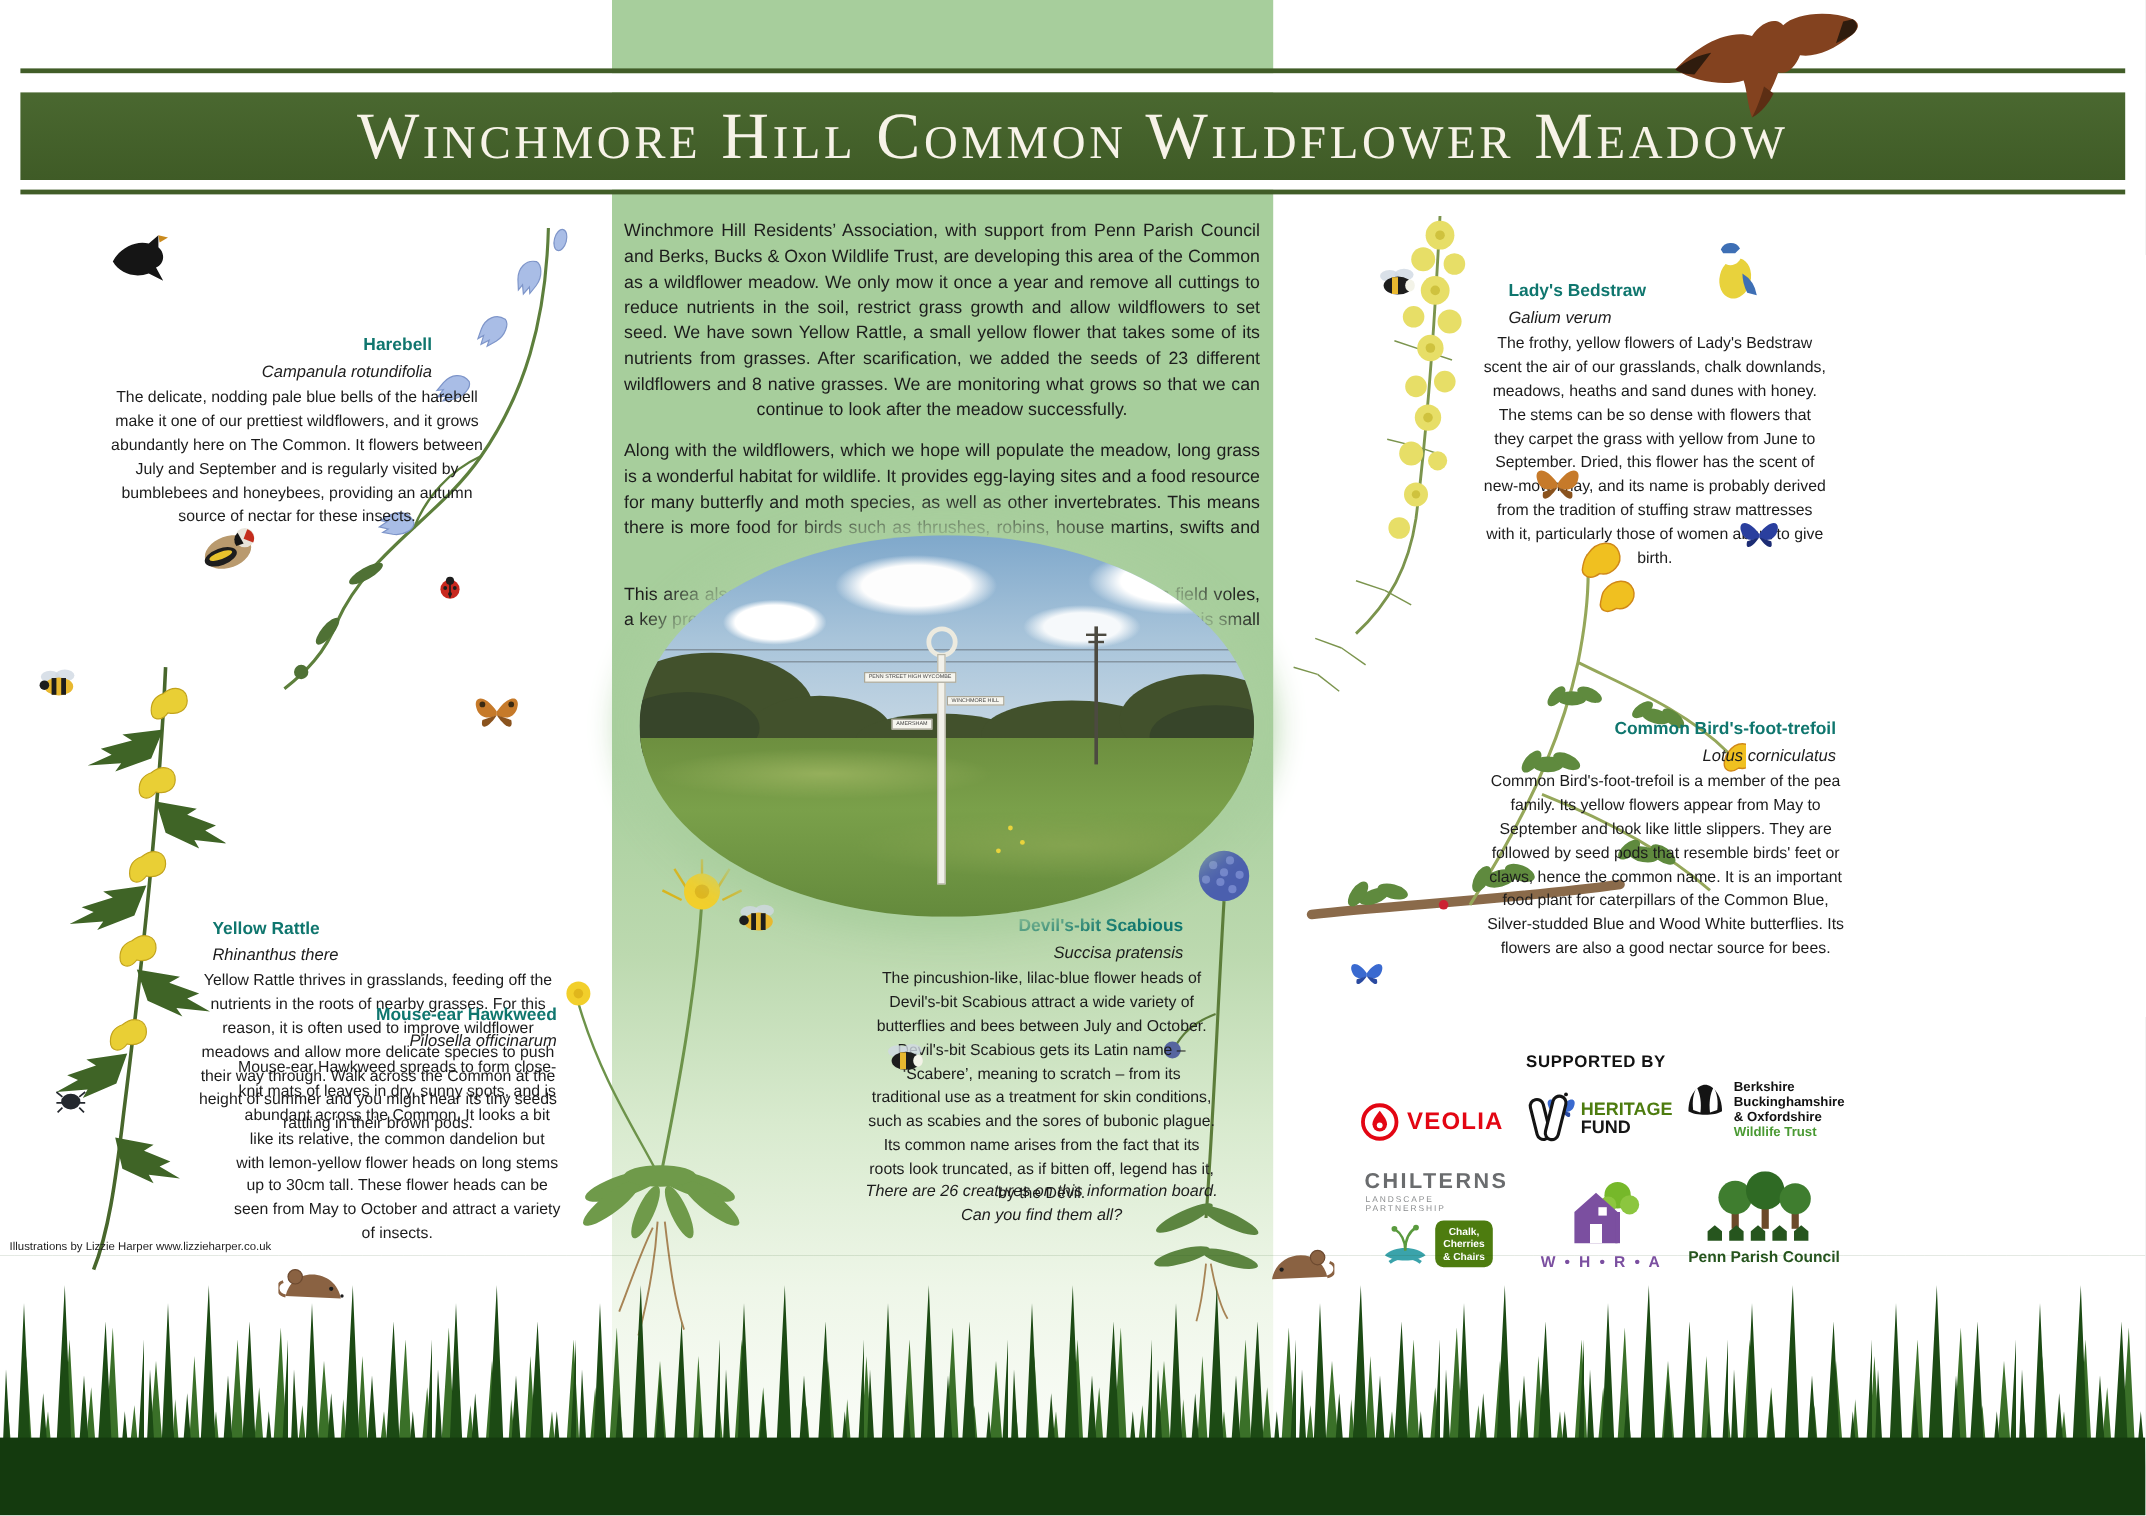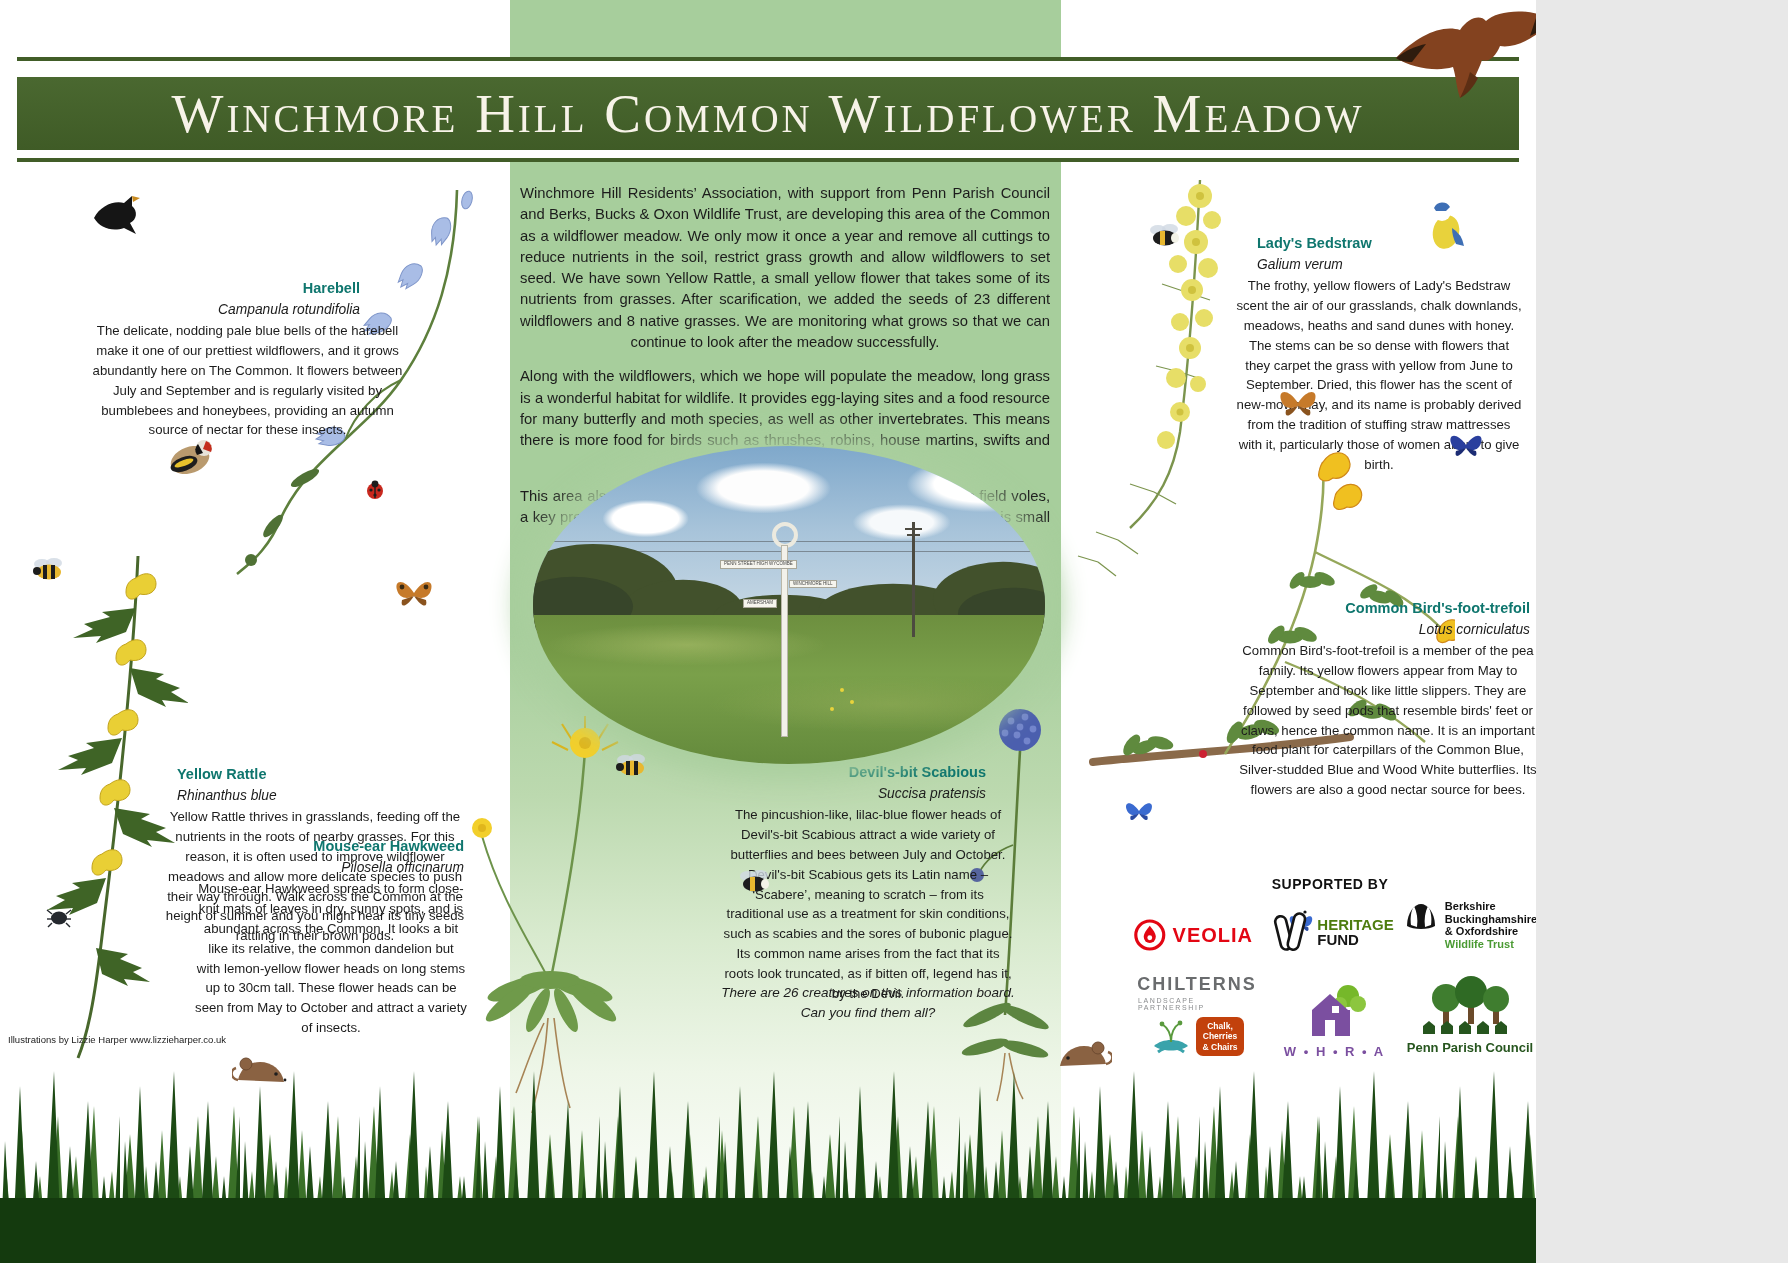--- a/index.html
+++ b/index.html
@@ -1,16 +1,16 @@
 <!DOCTYPE html>
 <html><head>
 <meta charset="utf-8">
 <style>
   html,body{margin:0;padding:0;background:#e8e8e8;}
-  .board{position:relative;width:1536px;height:1263px;background:#ffffff;overflow:hidden;
+  .board{position:relative;width:1788px;height:1263px;background:#ffffff;overflow:hidden;
          font-family:"Liberation Sans",sans-serif;color:#1c1c1c;}
   .abs{position:absolute;}
 
   
   .center-column{left:510px;top:0;width:551px;height:1263px;
     background:linear-gradient(180deg,#a7ce9c 0%,#a7ce9c 50%,#bcd9af 63%,#d8eace 74%,#eef6e8 85%,#fbfdf9 96%);}
 
   
   .band-white{left:0;right:0;background:#ffffff;}
   .bw-1{top:61px;height:16px;} .bw-2{top:150px;height:8px;}
@@ -82,21 +82,21 @@
   .heritage{left:1270px;top:896px;width:125px;height:72px;}
   .heritage .htxt{line-height:1.02;font-weight:bold;font-size:15px;}
   .heritage .h1{color:#4d7c0f;} .heritage .h2{color:#151515;}
   .wtrust{left:1400px;top:900px;width:140px;height:70px;align-items:flex-start;}
   .wtrust .wtxt{font-weight:bold;font-size:11px;line-height:1.15;color:#111;}
   .wtrust .wsub{color:#4a9a33;}
   .chilterns{left:1138px;top:963px;width:118px;height:105px;flex-direction:column;gap:2px;}
   .chl-big{color:#6a6c6e;font-weight:bold;font-size:18px;letter-spacing:2px;}
   .chl-sub{color:#8a8c8e;font-size:7px;letter-spacing:1.6px;}
   .chl-row{display:flex;align-items:center;gap:4px;margin-top:3px;}
-  .ccc-badge{background:#c2410c;color:#fff;border-radius:7px;padding:4px 7px;font-size:8.5px;font-weight:bold;line-height:1.2;text-align:center;}
+  .ccc-badge{background:#4d7c0f;color:#fff;border-radius:7px;padding:4px 7px;font-size:8.5px;font-weight:bold;line-height:1.2;text-align:center;}
   .whra{left:1282px;top:972px;width:105px;height:95px;flex-direction:column;gap:2px;}
   .whra .wl{color:#7b4fa0;font-weight:bold;font-size:13px;letter-spacing:2px;}
   .pennpc{left:1402px;top:965px;width:136px;height:100px;flex-direction:column;gap:2px;}
   .pennpc .pl{color:#26551e;font-weight:bold;font-size:13px;}
 
   
   .grass-strip{left:0;top:1046px;width:1788px;height:217px;}
 </style>
 </head>
 <body>
@@ -315,21 +315,21 @@
 
   
   <div class="abs species sp-harebell">
     <div class="sp-name">Harebell</div>
     <div class="sp-latin">Campanula rotundifolia</div>
     <div class="sp-desc">The delicate, nodding pale blue bells of the harebell make it one of our prettiest wildflowers, and it grows abundantly here on The Common. It flowers between July and September and is regularly visited by bumblebees and honeybees, providing an autumn source of nectar for these insects.</div>
   </div>
 
   <div class="abs species sp-yellowrattle">
     <div class="sp-name">Yellow Rattle</div>
-    <div class="sp-latin">Rhinanthus blue</div>
+    <div class="sp-latin">Rhinanthus there</div>
     <div class="sp-desc">Yellow Rattle thrives in grasslands, feeding off the nutrients in the roots of nearby grasses. For this reason, it is often used to improve wildflower meadows and allow more delicate species to push their way through. Walk across the Common at the height of summer and you might hear its tiny seeds rattling in their brown pods.</div>
   </div>
 
   <div class="abs species sp-hawkweed">
     <div class="sp-name">Mouse-ear Hawkweed</div>
     <div class="sp-latin">Pilosella officinarum</div>
     <div class="sp-desc">Mouse-ear Hawkweed spreads to form close-knit mats of leaves in dry, sunny spots, and is abundant across the Common. It looks a bit like its relative, the common dandelion but with lemon-yellow flower heads on long stems up to 30cm tall. These flower heads can be seen from May to October and attract a variety of insects.</div>
   </div>
 
   <div class="abs species sp-bedstraw">

